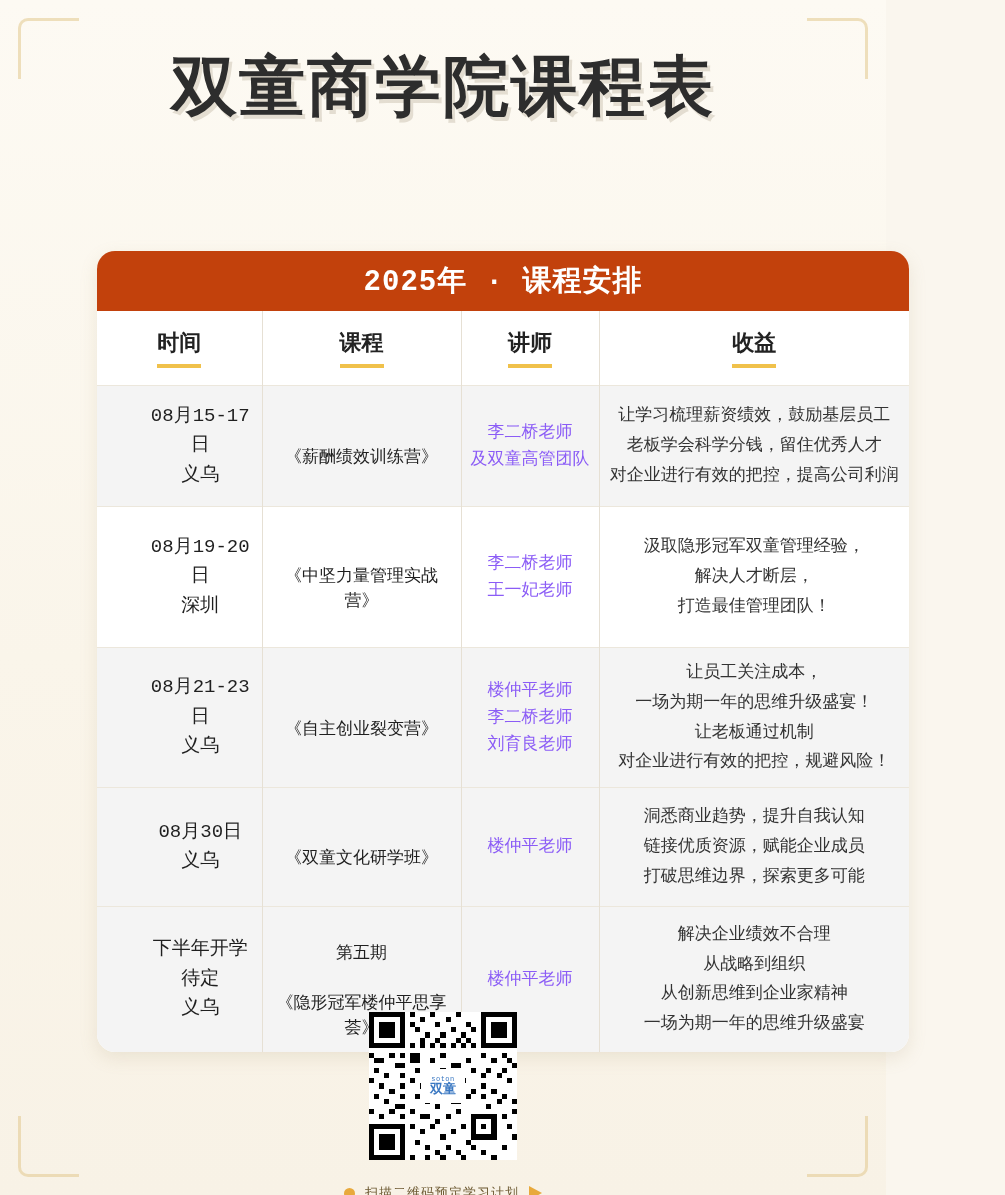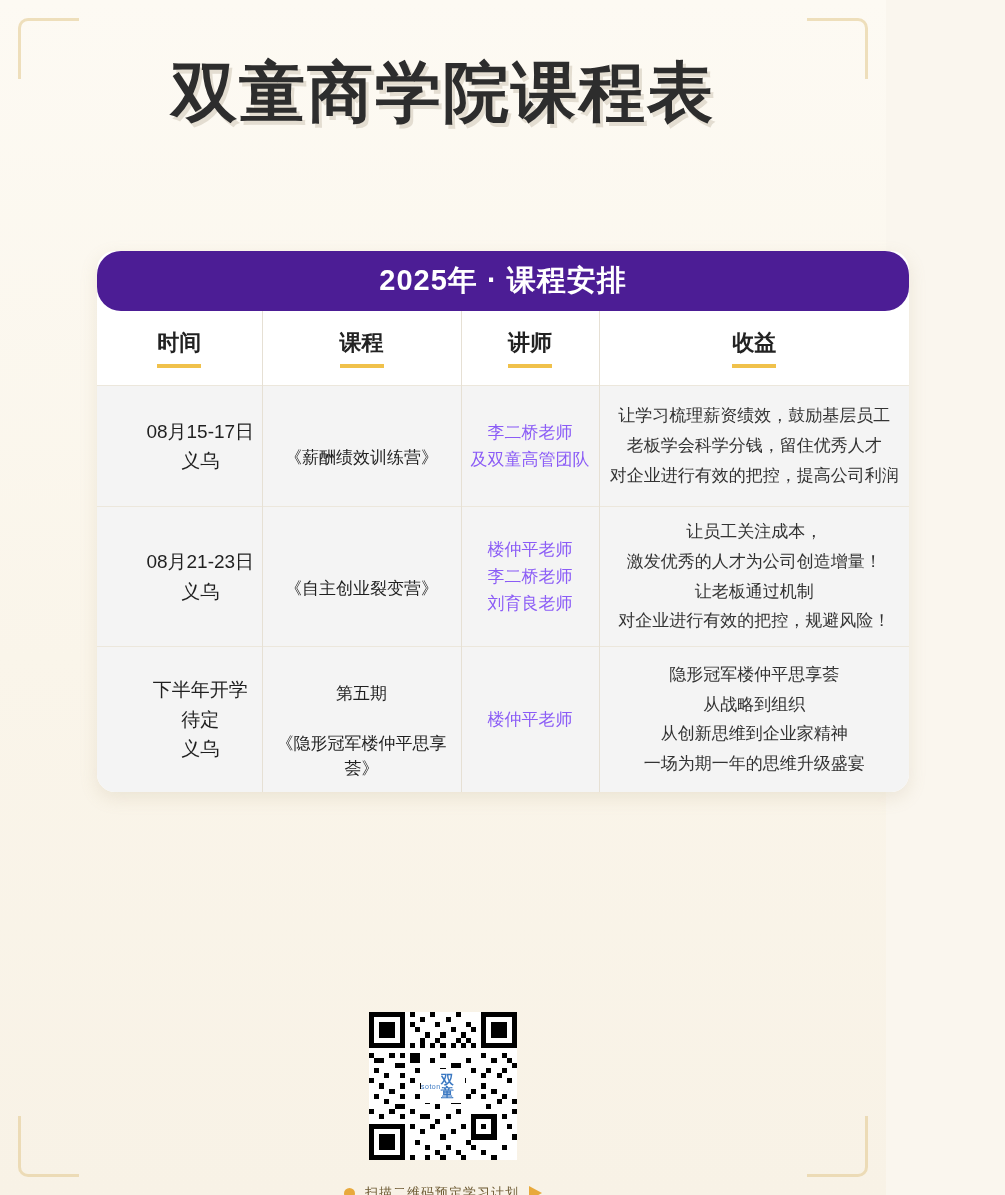--- a/index.html
+++ b/index.html
@@ -13,20 +13,21 @@
     font-family: "Liberation Sans", "DejaVu Sans", sans-serif;
     color: #2b2b2b;
     overflow: hidden;
     position: relative;
   }
   .page {
     width: 886px;
     height: 1195px;
     position: relative;
     background: linear-gradient(180deg, #fdfaf3 0%, #faf5ea 55%, #f8f2e6 100%);
+    font-family: Liberation Mono, monospace;
   }
 
   
   .header {
     padding-top: 56px;
     text-align: center;
   }
   .main-title {
     font-size: 66px;
     font-weight: bold;
@@ -48,29 +49,28 @@
     left: 97px;
     top: 251px;
     width: 812px;
     border-radius: 18px;
     background: #ffffff;
     box-shadow: 0 6px 18px rgba(160,140,100,0.16);
     overflow: hidden;
   }
   .card-banner {
     height: 60px;
-    background: #4c1d95;
+    background: #c2410c;
     display: flex;
     align-items: center;
     justify-content: center;
     color: #ffffff;
     font-size: 29px;
     font-weight: bold;
     letter-spacing: 1px;
-    border-radius: 24px;
   }
 
   table.sched {
     width: 100%;
     border-collapse: collapse;
     table-layout: fixed;
   }
   table.sched col.c-time  { width: 165px; }
   table.sched col.c-course{ width: 199px; }
   table.sched col.c-teach { width: 138px; }
@@ -157,21 +157,21 @@
   }
   .qr-logo {
     position: absolute;
     left: 50%;
     top: 50%;
     transform: translate(-50%,-50%);
     width: 44px;
     height: 34px;
     background: #ffffff;
     display: flex;
-    flex-direction: row;
+    flex-direction: column;
     align-items: center;
     justify-content: center;
     line-height: 1;
   }
   .qr-logo .lt {
     font-size: 7px;
     color: #3a78c2;
     letter-spacing: 0.5px;
   }
   .qr-logo .lb {
@@ -258,58 +258,93 @@
             <span class="tl">李二桥老师</span>
             <span class="tl">及双童高管团队</span>
           </td>
           <td class="gain-cell">
             <span class="gl">让学习梳理薪资绩效，鼓励基层员工</span>
             <span class="gl">老板学会科学分钱，留住优秀人才</span>
             <span class="gl">对企业进行有效的把控，提高公司利润</span>
           </td>
         </tr>
 
+        <tr class="r1 plain">
+          <td class="time-cell">
+            <span class="line2">08月19-20日</span>
+            <span class="line2">深圳</span>
+          </td>
+          <td class="course-cell">
+            <span class="cl">《中坚力量管理实战营》</span>
+          </td>
+          <td class="teacher-cell">
+            <span class="tl">李二桥老师</span>
+            <span class="tl">王一妃老师</span>
+          </td>
+          <td class="gain-cell">
+            <span class="gl">汲取隐形冠军双童管理经验，</span>
+            <span class="gl">解决人才断层，</span>
+            <span class="gl">打造最佳管理团队！</span>
+          </td>
+        </tr>
 
         <tr class="r2 alt">
           <td class="time-cell">
             <span class="line2">08月21-23日</span>
             <span class="line2">义乌</span>
           </td>
           <td class="course-cell">
             <span class="cl">《自主创业裂变营》</span>
           </td>
           <td class="teacher-cell">
             <span class="tl">楼仲平老师</span>
             <span class="tl">李二桥老师</span>
             <span class="tl">刘育良老师</span>
           </td>
           <td class="gain-cell">
             <span class="gl">让员工关注成本，</span>
-            <span class="gl">激发优秀的人才为公司创造增量！</span>
+            <span class="gl">一场为期一年的思维升级盛宴！</span>
             <span class="gl">让老板通过机制</span>
             <span class="gl">对企业进行有效的把控，规避风险！</span>
           </td>
         </tr>
 
+        <tr class="r3 alt">
+          <td class="time-cell">
+            <span class="line2">08月30日</span>
+            <span class="line2">义乌</span>
+          </td>
+          <td class="course-cell">
+            <span class="cl">《双童文化研学班》</span>
+          </td>
+          <td class="teacher-cell">
+            <span class="tl">楼仲平老师</span>
+          </td>
+          <td class="gain-cell">
+            <span class="gl">洞悉商业趋势，提升自我认知</span>
+            <span class="gl">链接优质资源，赋能企业成员</span>
+            <span class="gl">打破思维边界，探索更多可能</span>
+          </td>
+        </tr>
 
 
         <tr class="r5 alt">
           <td class="time-cell">
             <span class="line2">下半年开学待定</span>
             <span class="line2">义乌</span>
           </td>
           <td class="course-cell">
             <span class="cl">第五期</span>
             <span class="cl">《隐形冠军楼仲平思享荟》</span>
           </td>
           <td class="teacher-cell">
             <span class="tl">楼仲平老师</span>
           </td>
           <td class="gain-cell">
-            <span class="gl">隐形冠军楼仲平思享荟</span>
+            <span class="gl">解决企业绩效不合理</span>
             <span class="gl">从战略到组织</span>
             <span class="gl">从创新思维到企业家精神</span>
             <span class="gl">一场为期一年的思维升级盛宴</span>
           </td>
         </tr>
 
       </tbody>
     </table>
   </div>
 

